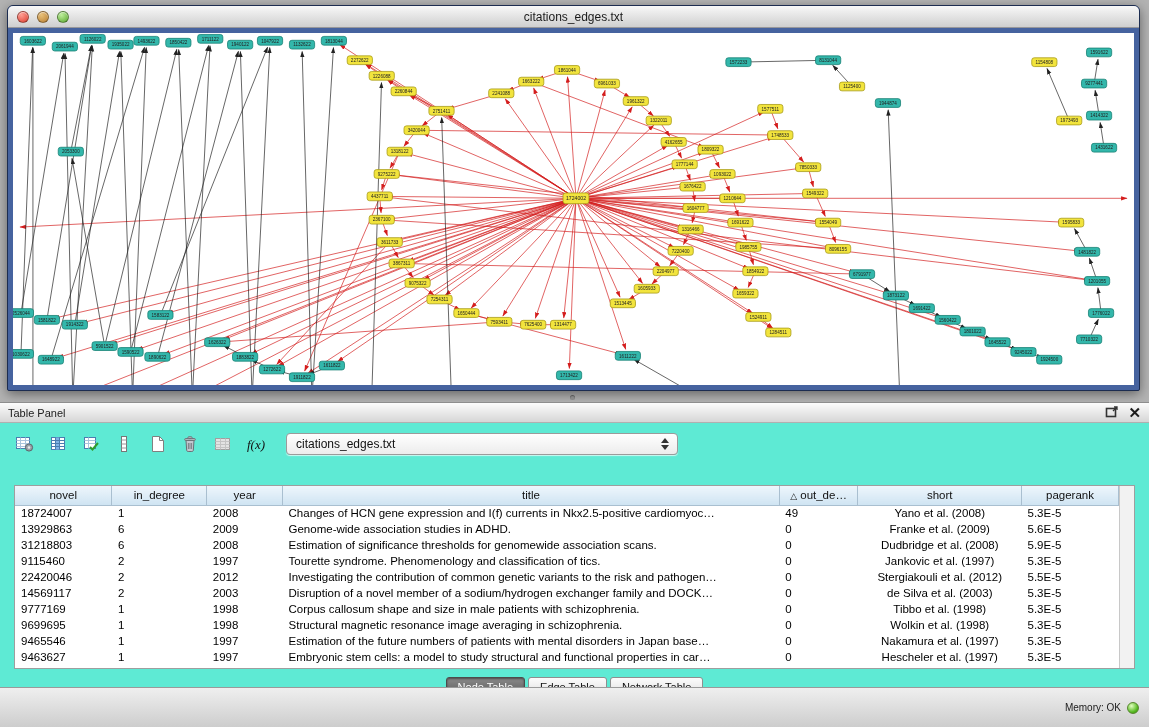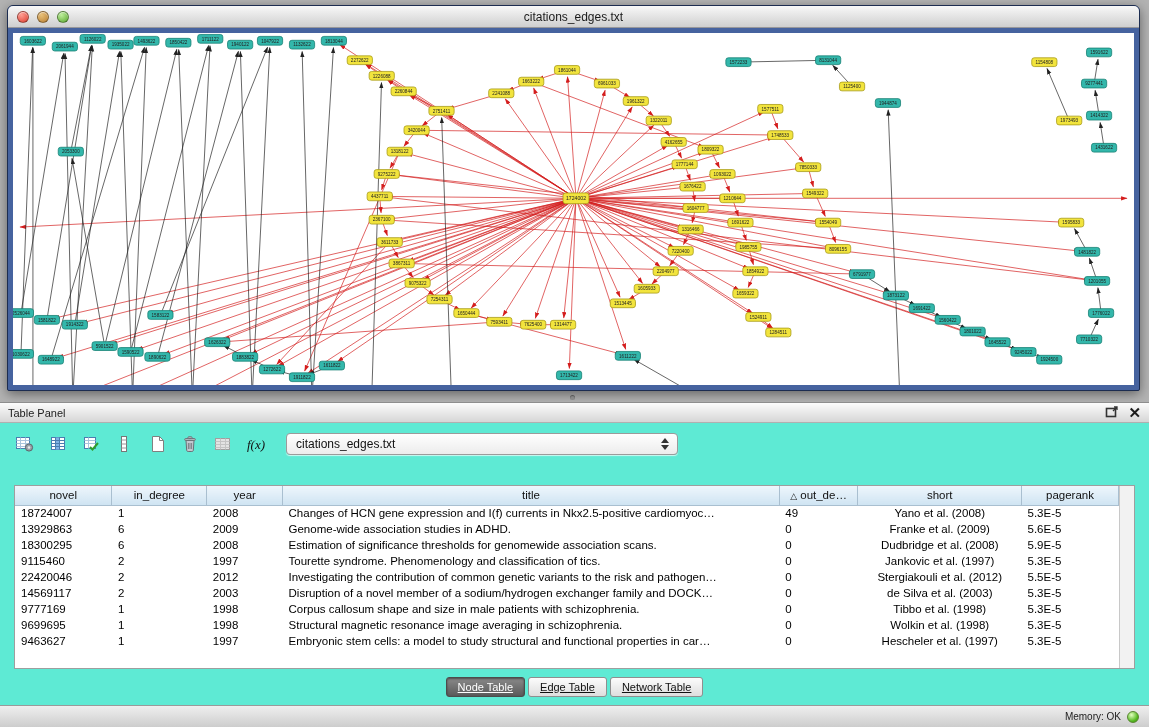--- a/index.html
+++ b/index.html
@@ -87,21 +87,21 @@
     border: 1px solid #8f8f8f; border-radius: 3px;
     background: linear-gradient(#fcfcfc, #dedede); color: #111; text-decoration: underline;
   }
   .tab.selected {
     background: linear-gradient(#8a8a8a, #5a5a5a); color: #fff;
     border-color: #4c4c4c; box-shadow: inset 0 1px 2px rgba(0,0,0,.45);
   }
 
   
   #status-bar {
-    position: absolute; bottom: 0; left: 0; right: 0; height: 22px;
+    position: absolute; bottom: 0; left: 0; right: 0; height: 40px;
     background: linear-gradient(#efefef, #cdcdcd); border-top: 1px solid #9a9a9a;
     display: flex; align-items: center; justify-content: flex-end; padding: 0 10px; gap: 6px;
   }
   .mem-label { font-size: 10px; color: #222; }
   .mem-orb {
     width: 12px; height: 12px; border-radius: 50%;
     background: radial-gradient(circle at 35% 30%, #e2ffc0, #54b81f 65%, #3a8f12);
     border: 1px solid #57862f;
   }
 </style>
@@ -822,21 +822,21 @@
           <tr>
             <td style="text-align:left">13929863</td>
             <td style="text-align:left">6</td>
             <td style="text-align:left">2009</td>
             <td style="text-align:left">Genome-wide association studies in ADHD.</td>
             <td style="text-align:left">0</td>
             <td style="text-align:center">Franke et al. (2009)</td>
             <td style="text-align:left">5.6E-5</td>
           </tr>
           <tr>
-            <td style="text-align:left">18300295</td>
+            <td style="text-align:left">31218803</td>
             <td style="text-align:left">6</td>
             <td style="text-align:left">2008</td>
             <td style="text-align:left">Estimation of significance thresholds for genomewide association scans.</td>
             <td style="text-align:left">0</td>
             <td style="text-align:center">Dudbridge et al. (2008)</td>
             <td style="text-align:left">5.9E-5</td>
           </tr>
           <tr>
             <td style="text-align:left">9115460</td>
             <td style="text-align:left">2</td>
@@ -876,20 +876,29 @@
           <tr>
             <td style="text-align:left">9699695</td>
             <td style="text-align:left">1</td>
             <td style="text-align:left">1998</td>
             <td style="text-align:left">Structural magnetic resonance image averaging in schizophrenia.</td>
             <td style="text-align:left">0</td>
             <td style="text-align:center">Wolkin et al. (1998)</td>
             <td style="text-align:left">5.3E-5</td>
           </tr>
           <tr>
+            <td style="text-align:left">9465546</td>
+            <td style="text-align:left">1</td>
+            <td style="text-align:left">1997</td>
+            <td style="text-align:left">Estimation of the future numbers of patients with mental disorders in Japan base…</td>
+            <td style="text-align:left">0</td>
+            <td style="text-align:center">Nakamura et al. (1997)</td>
+            <td style="text-align:left">5.3E-5</td>
+          </tr>
+          <tr>
             <td style="text-align:left">9463627</td>
             <td style="text-align:left">1</td>
             <td style="text-align:left">1997</td>
             <td style="text-align:left">Embryonic stem cells: a model to study structural and functional properties in car…</td>
             <td style="text-align:left">0</td>
             <td style="text-align:center">Hescheler et al. (1997)</td>
             <td style="text-align:left">5.3E-5</td>
           </tr>
         </tbody>
       </table>

